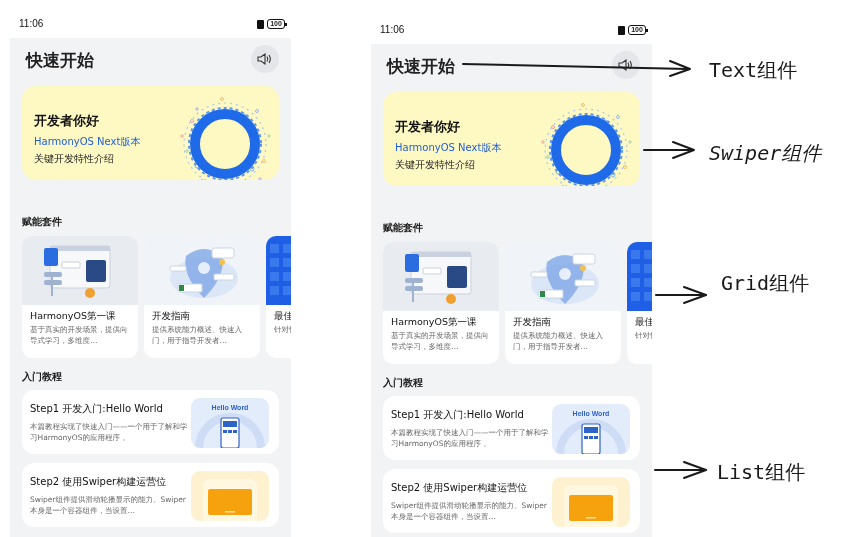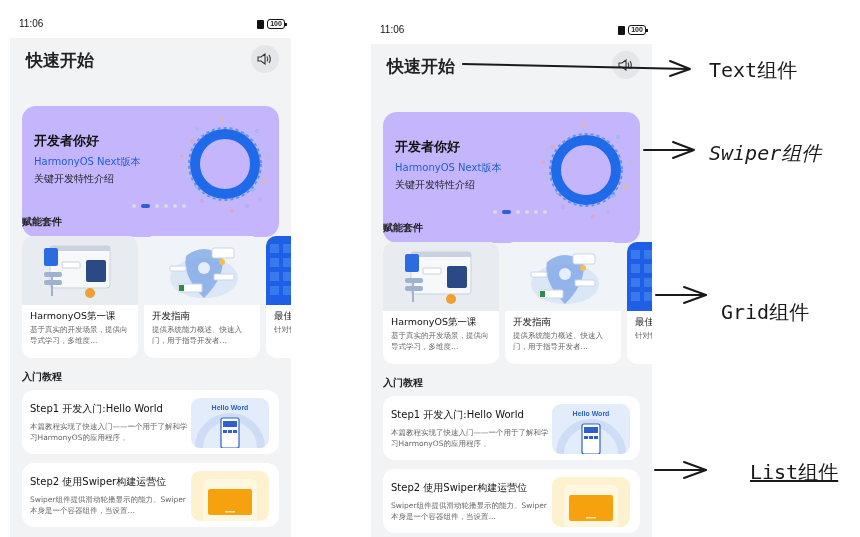--- a/index.html
+++ b/index.html
@@ -14,21 +14,21 @@
   .statusbar .time { position: absolute; left: 9px; top: 18px; font-size: 10px; color: #111; font-family: "Liberation Sans", sans-serif; }
   .statusbar .sim { position: absolute; right: 27px; top: 20px; width: 7px; height: 9px; background: #111; border-radius: 1px; }
   .statusbar .battery { position: absolute; right: 6px; top: 19px; width: 18px; height: 10px; border: 1px solid #111; border-radius: 3px; font-size: 7px; line-height: 8px; text-align: center; font-weight: bold; font-family: "Liberation Sans", sans-serif; }
   .statusbar .battery::after { content: ""; position: absolute; right: -3px; top: 3px; width: 2px; height: 3px; background: #111; }
 
   .screen { position: absolute; left: 0; top: 38px; width: 100%; bottom: 0; background: #f1f3f5; }
 
   .page-title { position: absolute; left: 16px; top: 11px; font-size: 17px; font-weight: bold; color: #222; }
   .speaker-btn { position: absolute; right: 12px; top: 7px; width: 28px; height: 28px; border-radius: 50%; background: #e4e6e9; display: flex; align-items: center; justify-content: center; }
 
-  .swiper { position: absolute; left: 12px; top: 68px; width: 257px; height: 131px; background: #c4b5fd; border-radius: 14px; overflow: hidden; }
+  .swiper { position: absolute; left: 12px; top: 48px; width: 257px; height: 94px; background: #fef9c3; border-radius: 14px; overflow: hidden; }
   .swiper .s-title { position: absolute; left: 12px; top: 26px; font-size: 13px; font-weight: bold; color: #111; }
   .swiper .s-sub { position: absolute; left: 12px; top: 49px; font-size: 10px; color: #1f5fd6; }
   .swiper .s-desc { position: absolute; left: 12px; top: 66px; font-size: 10px; color: #222; }
   .swiper .ring-wrap { position: absolute; left: 150px; top: 5px; width: 105px; height: 105px; }
   .swiper .dots { position: absolute; left: 110px; top: 98px; display: flex; gap: 5px; align-items: center; }
   .swiper .dot { width: 4px; height: 4px; border-radius: 2px; background: #d7dbe0; }
   .swiper .dot.active { width: 9px; background: #2f5fd0; }
 
   .section-title { position: absolute; left: 12px; font-size: 10px; font-weight: bold; color: #222; }
 
@@ -344,14 +344,14 @@
       <path d="M673 142 L694 150 L673 158"></path>
     <path d="M656 295 L706 295"></path>
       <path d="M684 287 L706 295 L684 303"></path>
     <path d="M655 470 L706 470"></path>
       <path d="M684 462 L706 470 L684 478"></path>
   </g>
 </svg>
 
 <div class="annot" style="left:709px; top:57px;">Text组件</div>
 <div class="annot" style="left:709px; top:140px;font-style:italic;">Swiper组件</div>
-<div class="annot" style="left:721px; top:299px;text-align:right;">Grid组件</div>
-<div class="annot" style="left:750px; top:459px;text-decoration:underline;">List组件</div>
+<div class="annot" style="left:721px; top:270px;text-align:right;">Grid组件</div>
+<div class="annot" style="left:717px; top:459px;">List组件</div>
 
 </body></html>

